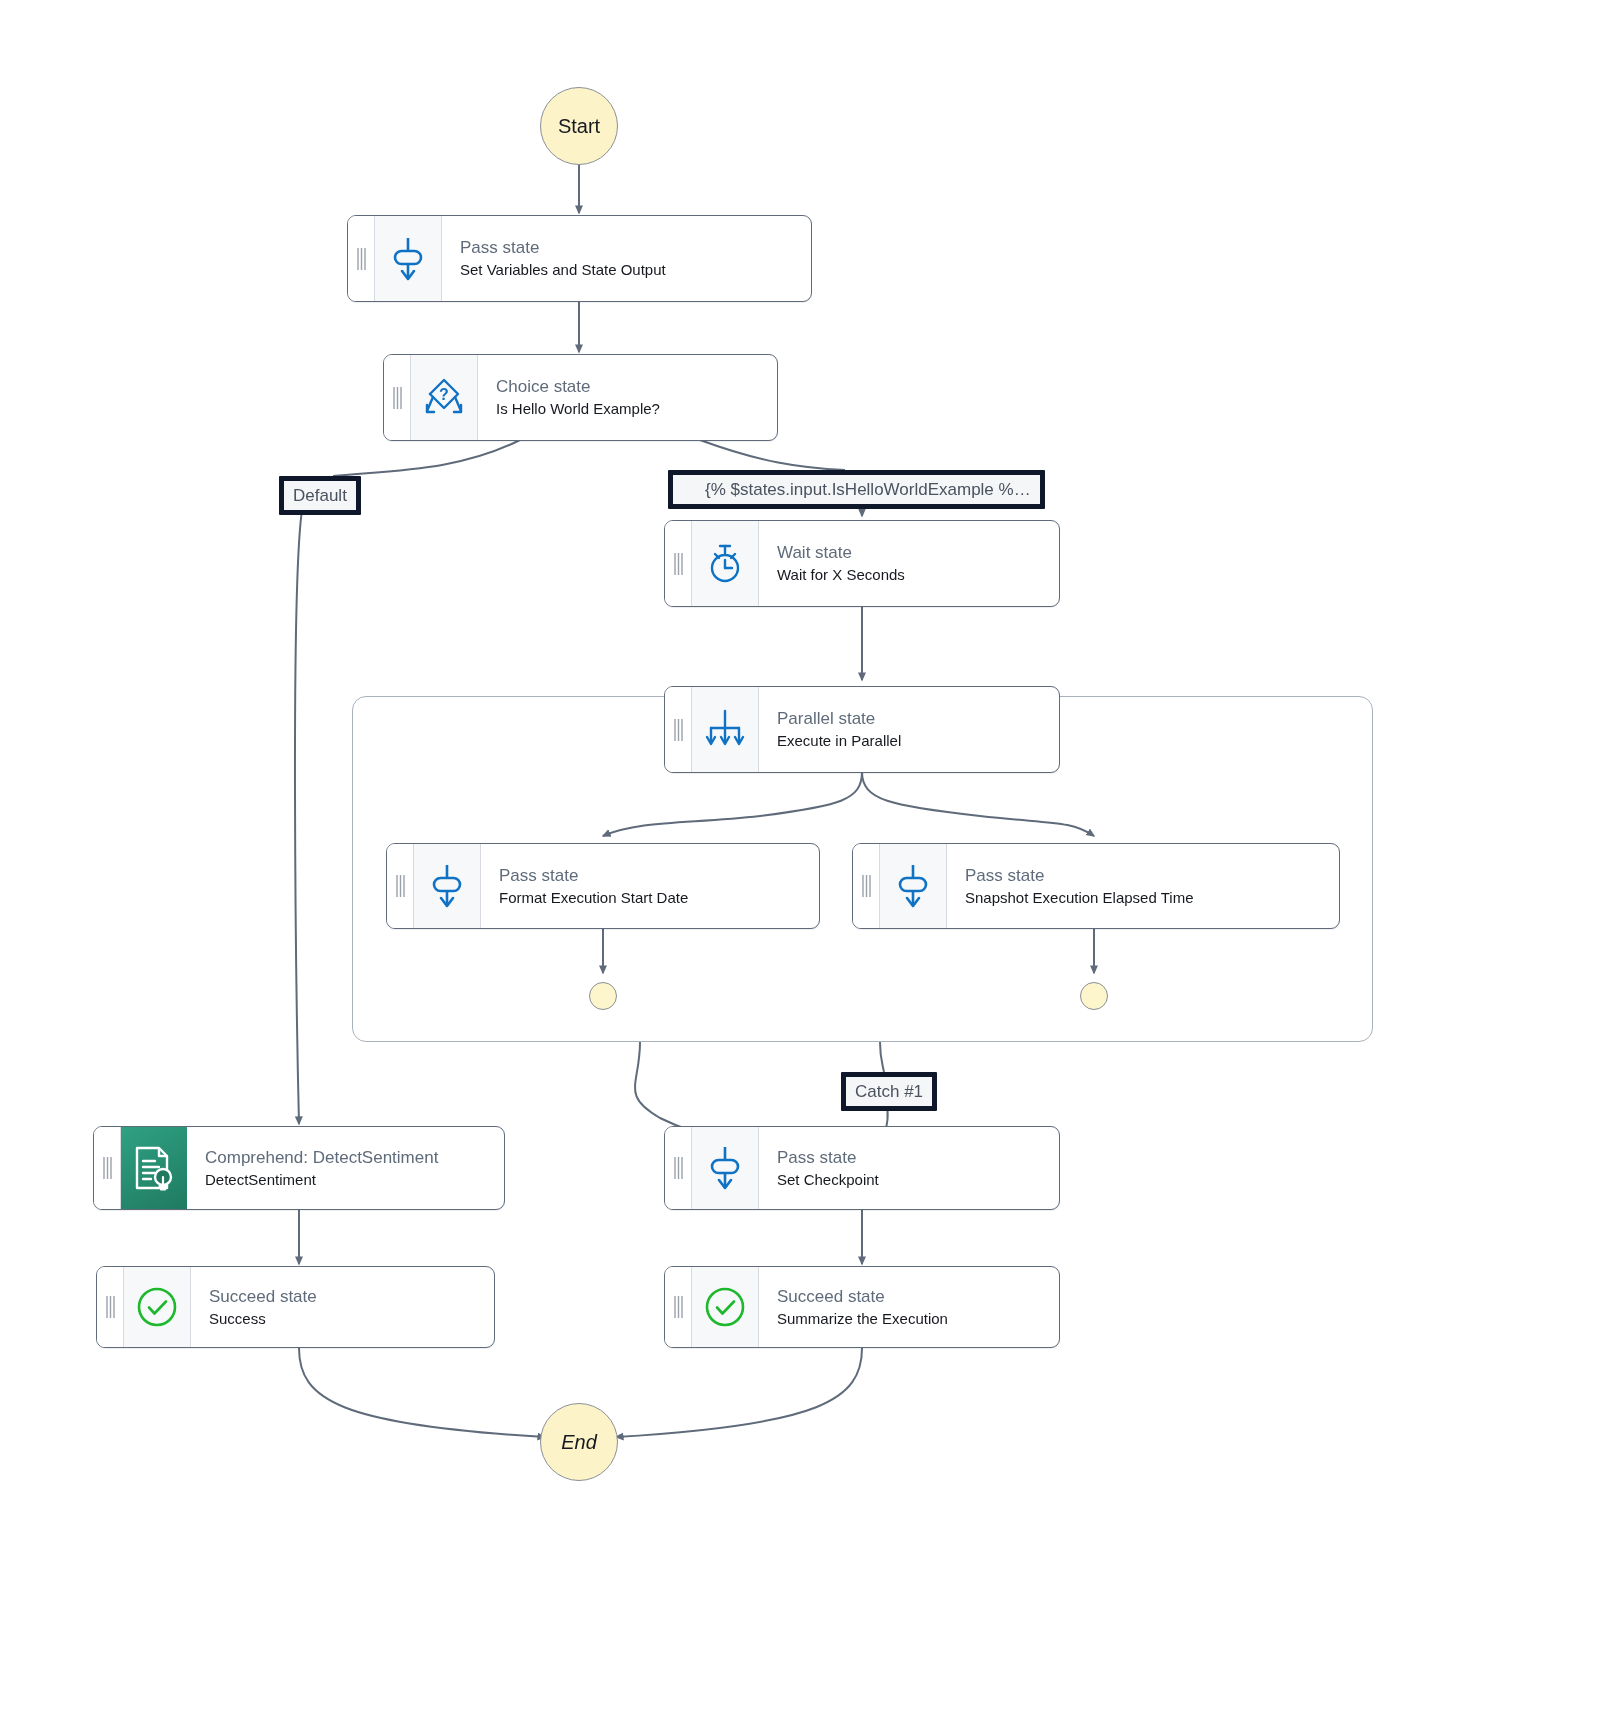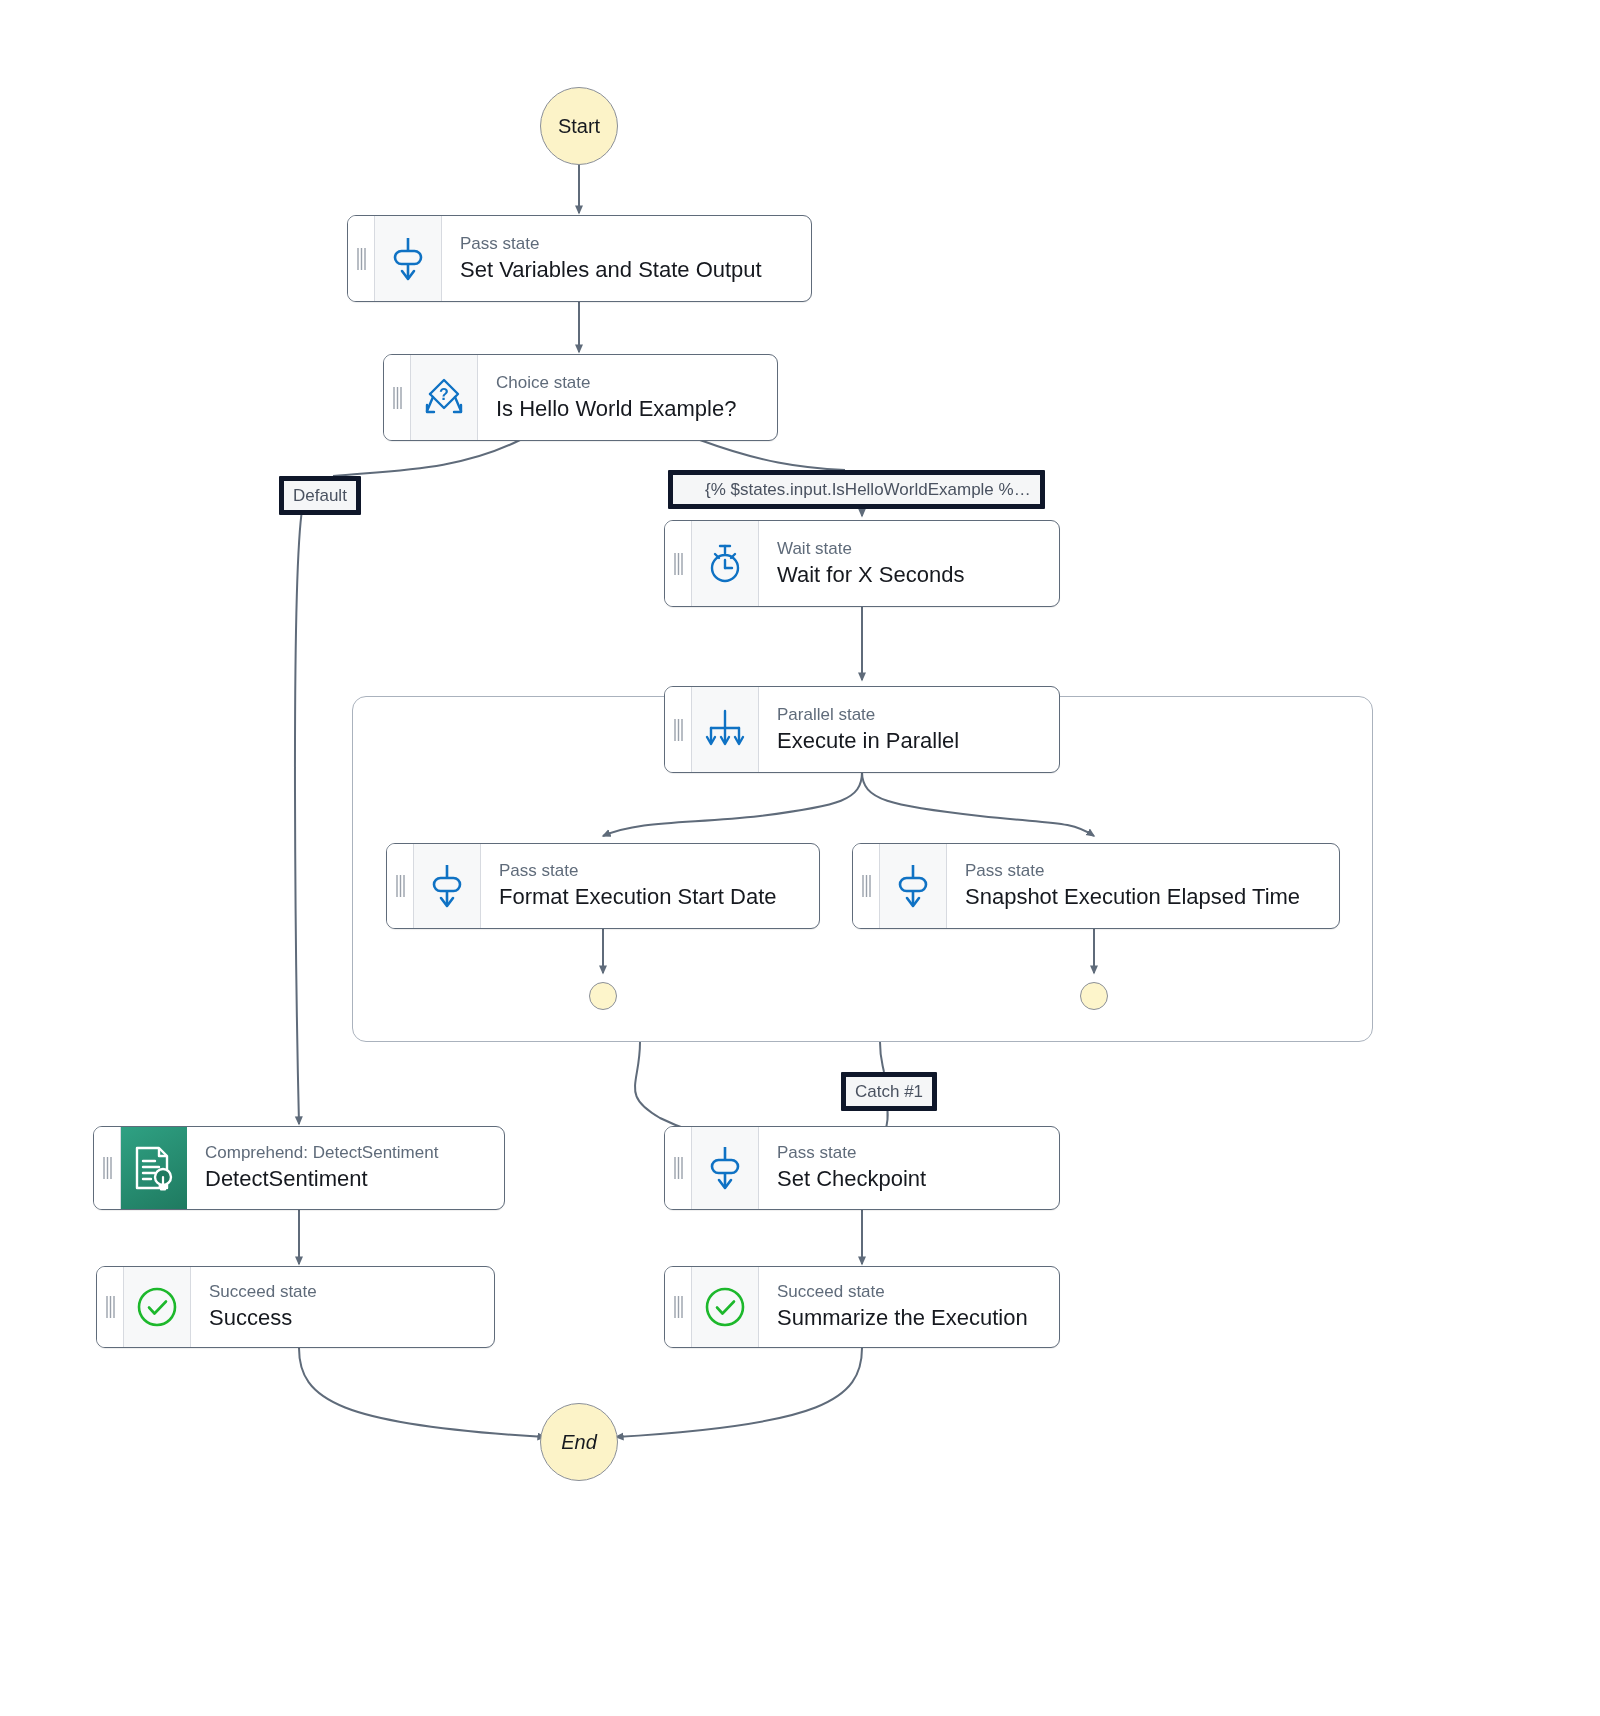--- a/index.html
+++ b/index.html
@@ -66,21 +66,21 @@
     padding: 0 16px 0 18px;
     min-width: 0;
   }
   .kicker {
     font-size: 17px;
     color: #5f6b7a;
     line-height: 1.25;
     white-space: nowrap;
   }
   .title {
-    font-size: 22px;
+    font-size: 15px;
     color: #16191f;
     line-height: 1.3;
     margin-top: 2px;
     white-space: nowrap;
   }
 
   
   .term {
     position: absolute;
     border-radius: 50%;

